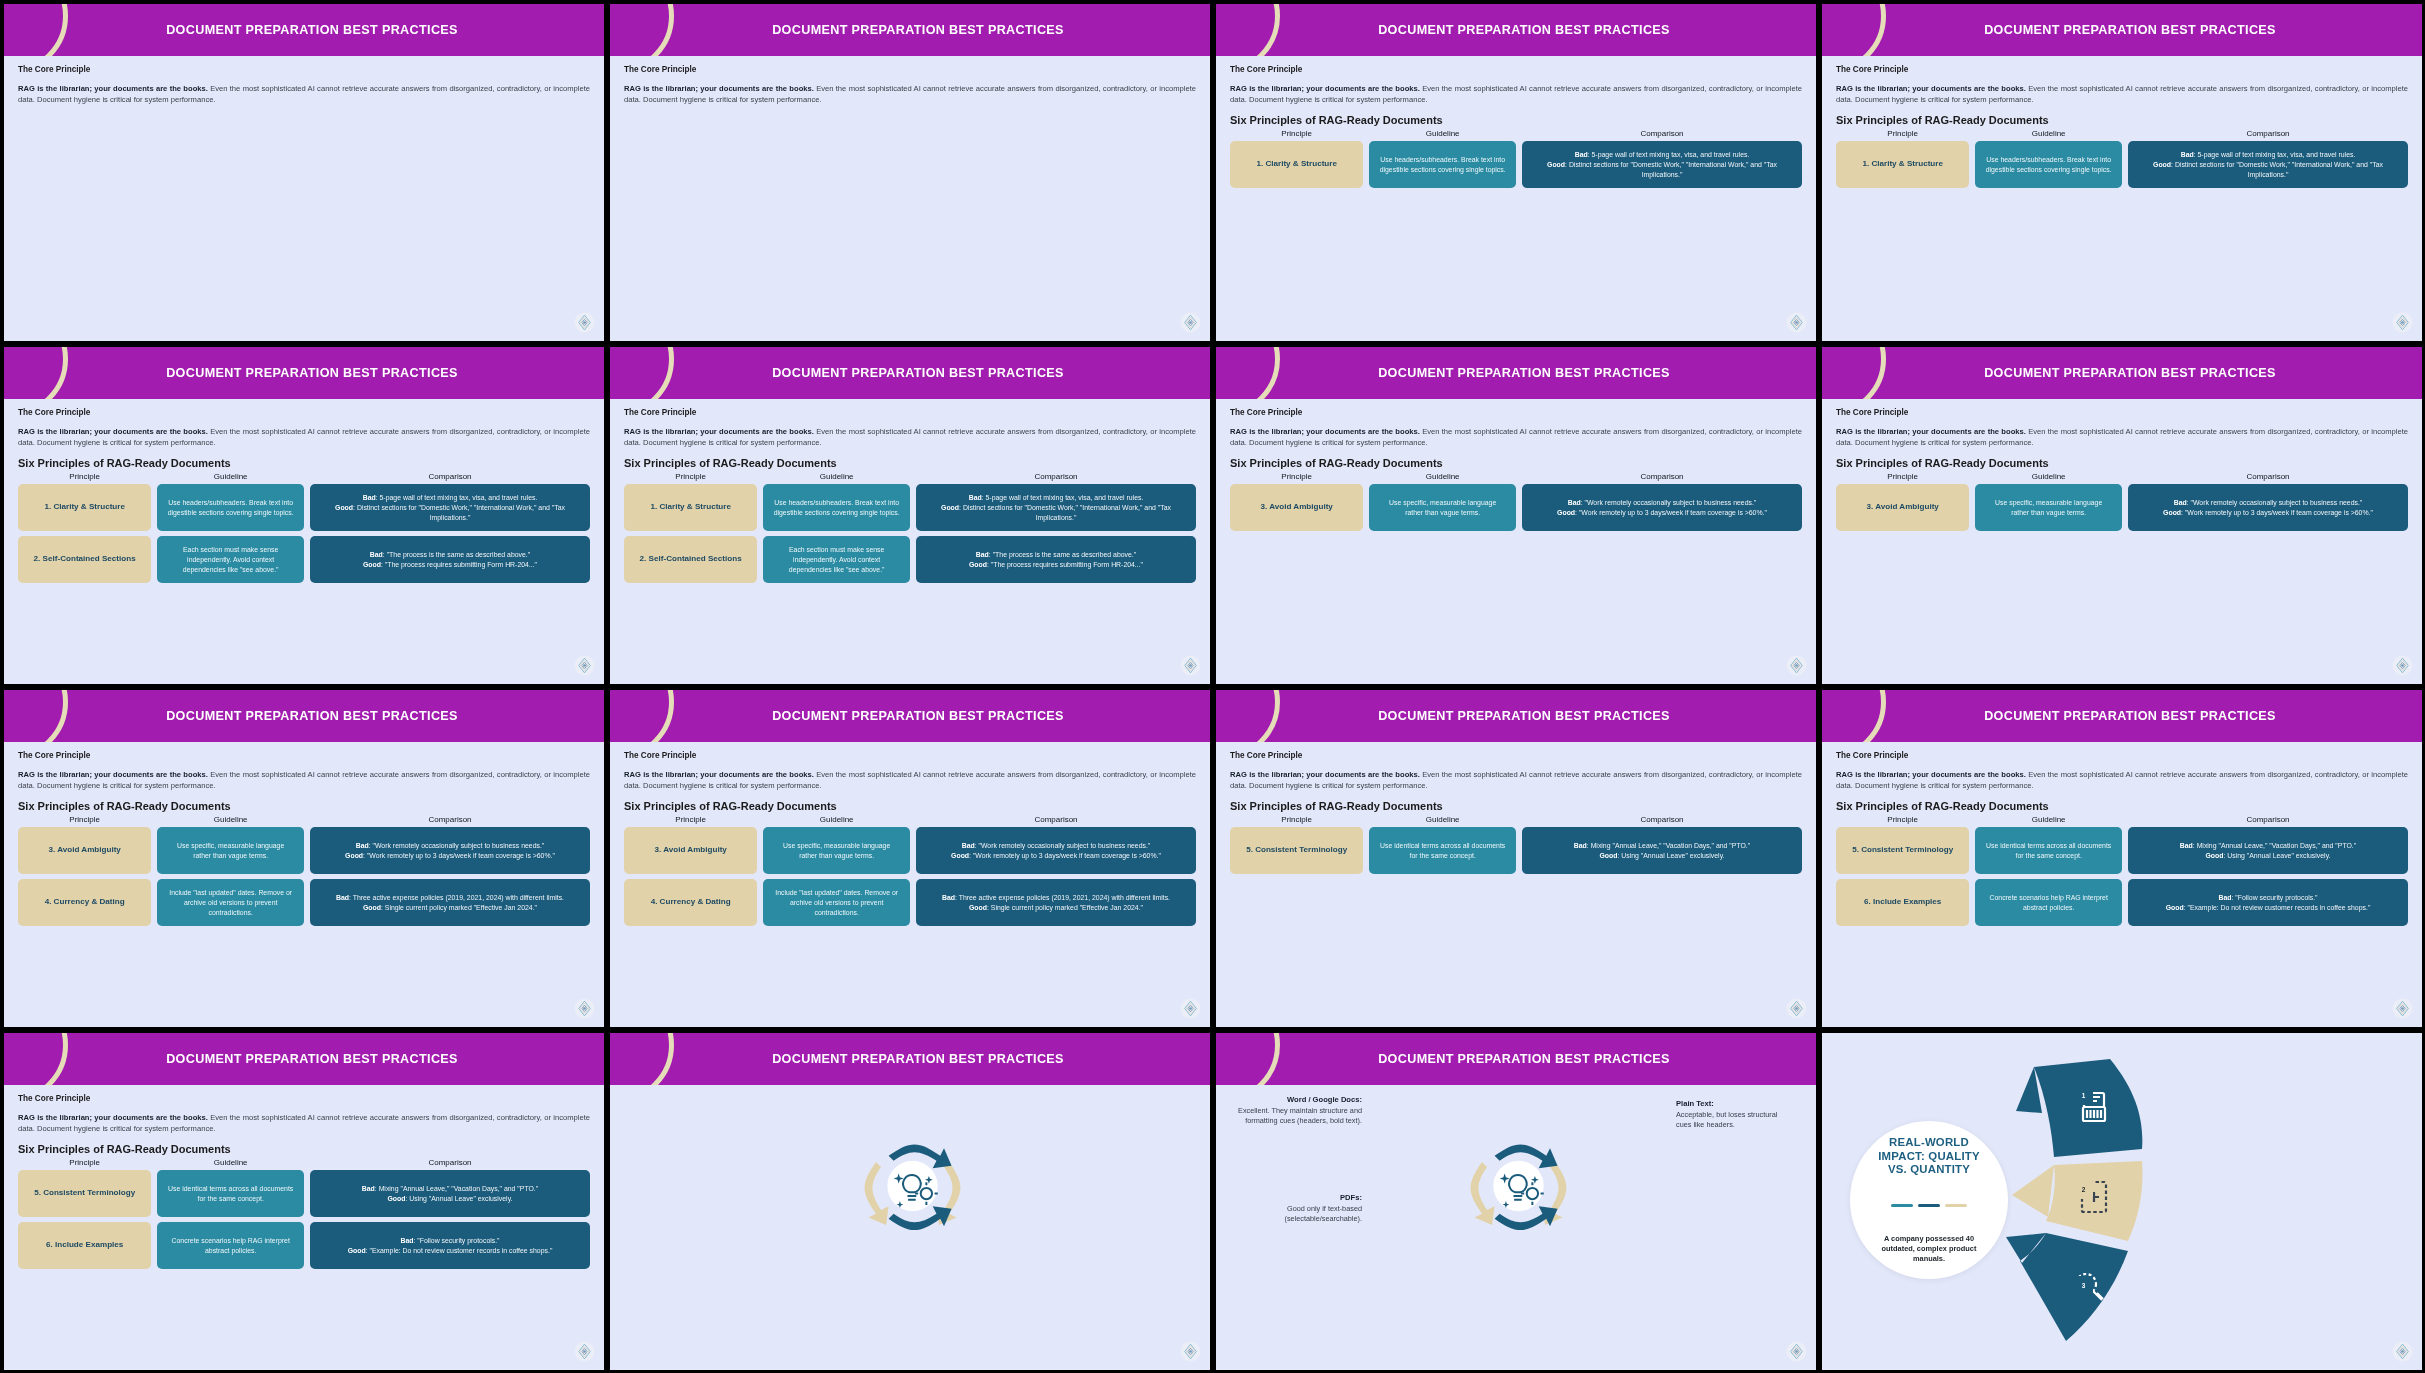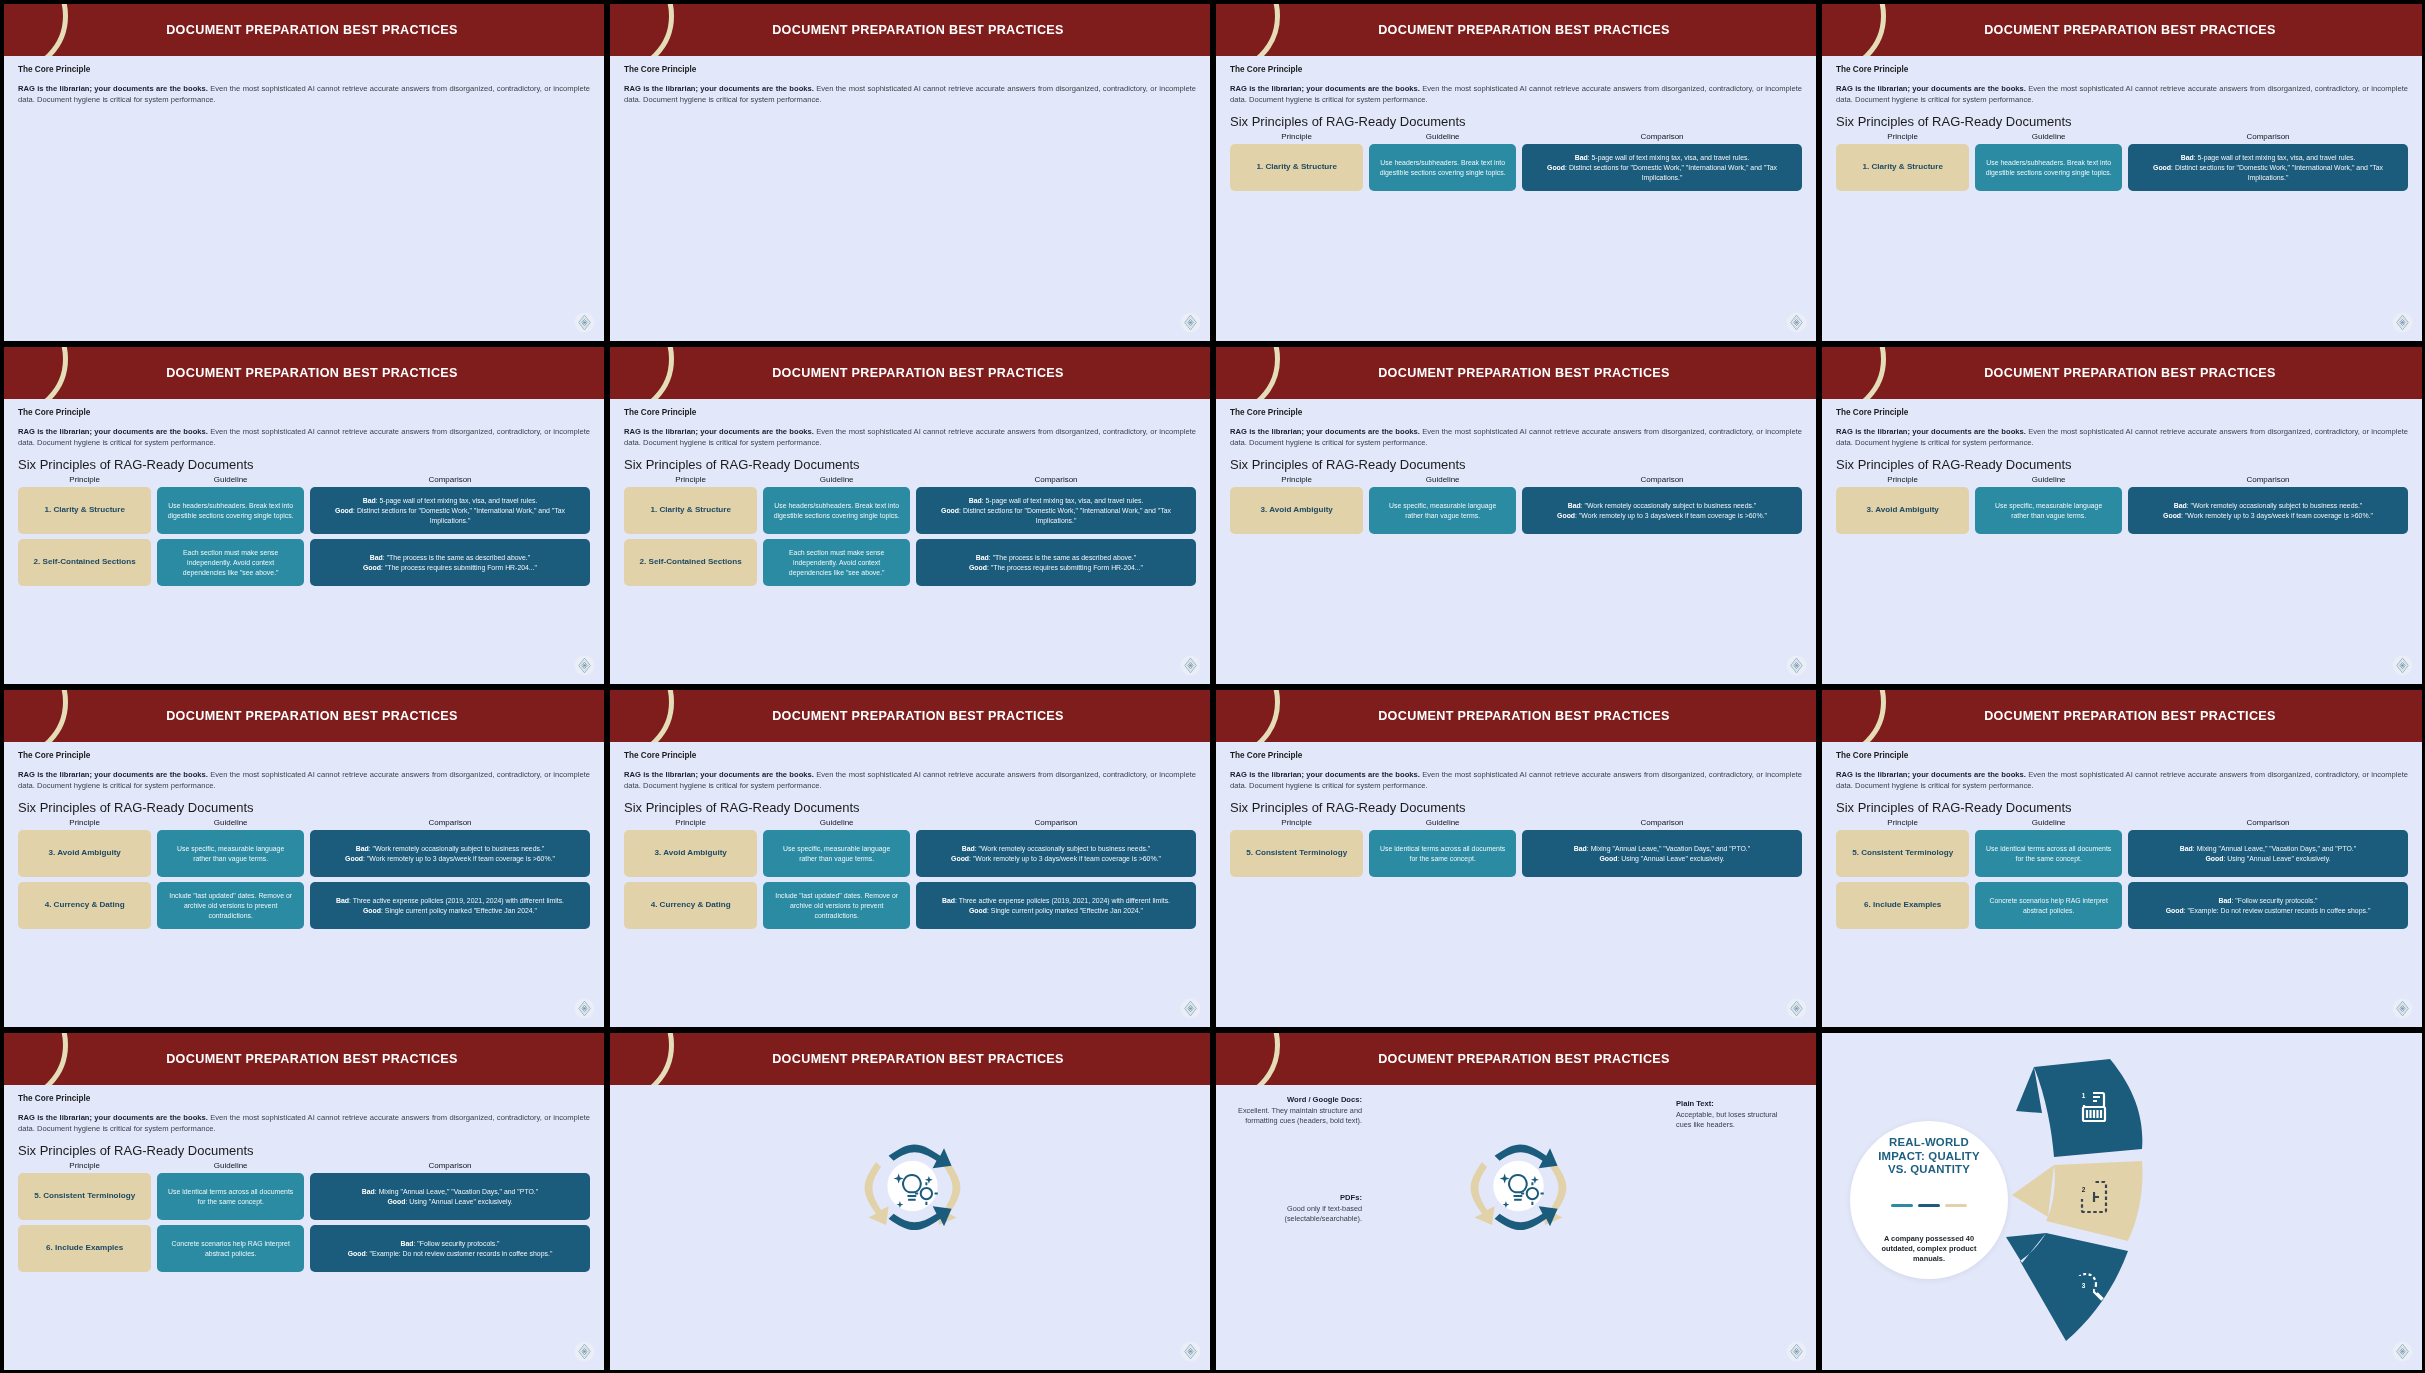--- a/index.html
+++ b/index.html
@@ -22,21 +22,21 @@
     position: relative;
     background: #e3e7fa;
     overflow: hidden;
     display: flex;
     flex-direction: column;
   }
   
   .hdr {
     position: relative;
     height: 52px;
-    background: #7f1d1d;
+    background: #a21caf;
     flex: 0 0 52px;
     overflow: hidden;
     display: flex;
     align-items: center;
     justify-content: center;
   }
   .hdr-arc {
     position: absolute;
     left: -52px; top: -46px;
     width: 116px; height: 116px;
@@ -67,22 +67,22 @@
   }
   .core-para {
     font-size: 7.6px;
     line-height: 1.45;
     color: #3a3f47;
     text-align: justify;
     margin-bottom: 9px;
   }
   .core-para b { color:#16202a; font-weight:700; }
   .six-head {
-    font-size: 13px;
-    font-weight: 400;
+    font-size: 11px;
+    font-weight: 700;
     color: #1b1b1b;
     margin-bottom: 3px;
   }
   
   .tbl { width: 100%; }
   .tbl-head {
     display: grid;
     grid-template-columns: 1.0fr 1.1fr 2.1fr;
     gap: 6px;
     margin-bottom: 3px;

